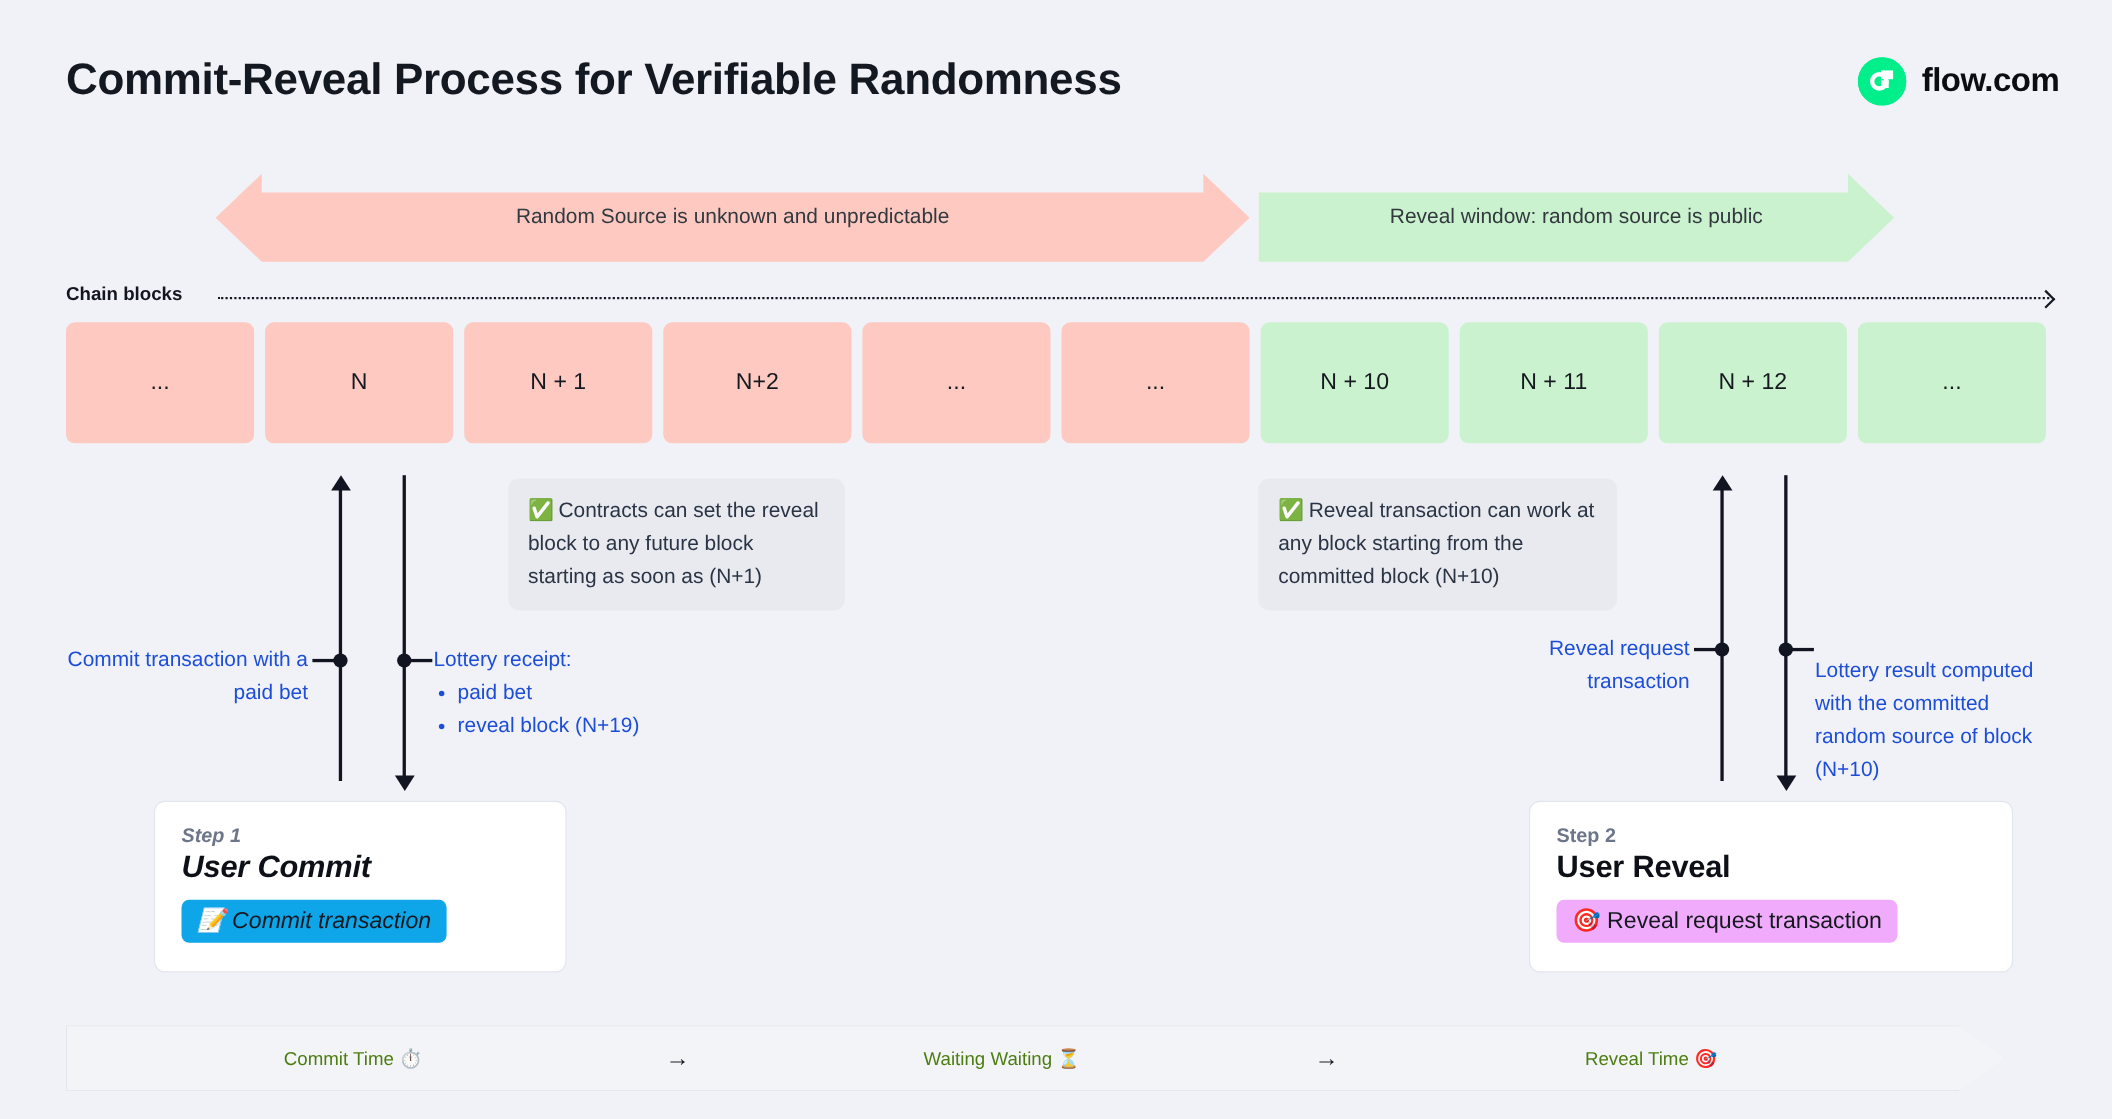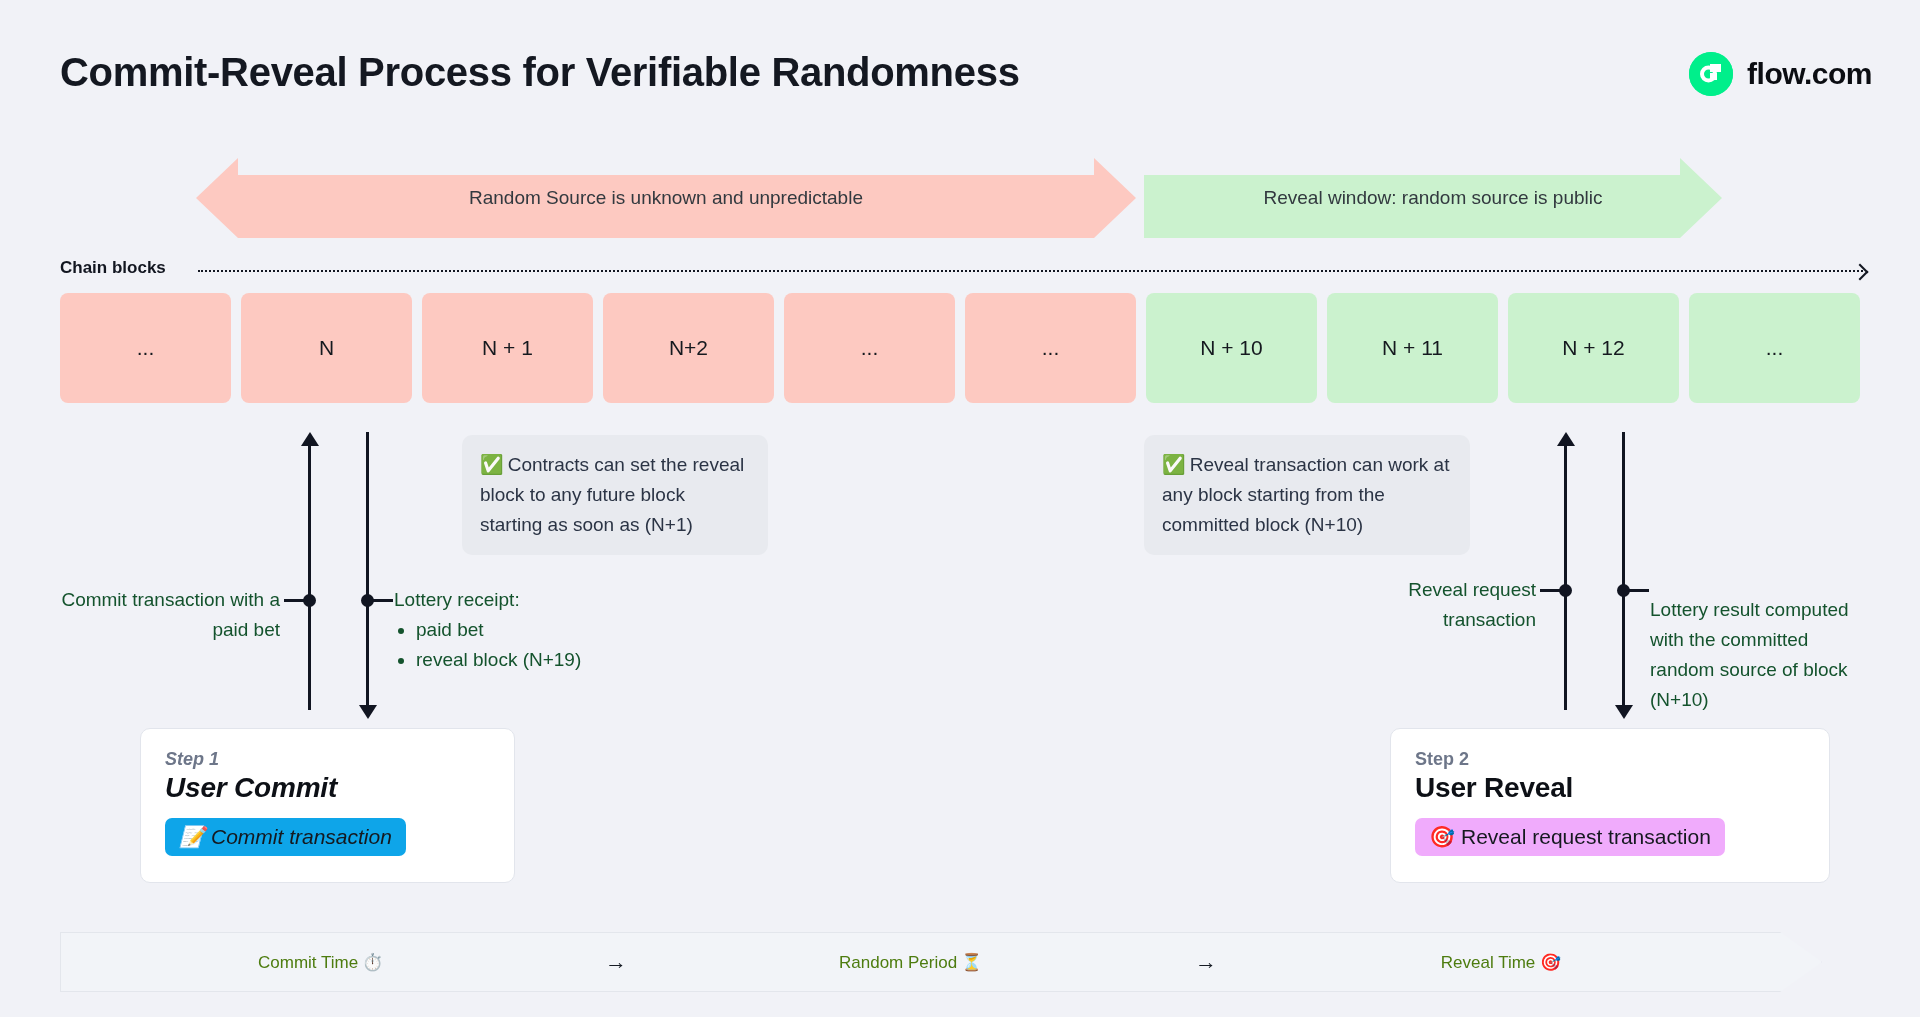--- a/index.html
+++ b/index.html
@@ -92,21 +92,21 @@
 
   
   .vline{position:absolute;width:3px;background:#111521;}
   .vhead{position:absolute;width:0;height:0;border-left:9px solid transparent;border-right:9px solid transparent;}
   .vhead.up{border-bottom:14px solid #111521;}
   .vhead.down{border-top:14px solid #111521;}
   .dot{position:absolute;width:13px;height:13px;border-radius:50%;background:#111521;}
   .stub{position:absolute;height:3px;background:#111521;}
 
   
-  .anno{position:absolute;font-size:19px;line-height:30px;color:#14532d;}
+  .anno{position:absolute;font-size:19px;line-height:30px;color:#1d4ed8;}
   .anno.right-align{text-align:right;}
   .anno ul{margin:0;padding-left:22px;list-style:disc;}
   .anno li{line-height:30px;}
 
   
   .tip{
     position:absolute;
     background:#e8eaef;border-radius:10px;
     padding:15px 18px;
     font-size:19px;line-height:30px;color:#2b3445;
@@ -236,19 +236,19 @@
     <div class="card-title">User Reveal</div>
     <div class="chip green">
       <span>🎯</span>
       <span>Reveal request transaction</span>
     </div>
   </div>
 
   <div class="timeline">
     <div class="tl-seg">Commit Time ⏱️</div>
     <div class="tl-arrow">→</div>
-    <div class="tl-seg">Random Period ⏳</div>
+    <div class="tl-seg">Waiting Waiting ⏳</div>
     <div class="tl-arrow">→</div>
     <div class="tl-seg">Reveal Time 🎯</div>
     <div style="width:60px;"></div>
   </div>
 
 </div>
 
 </body></html>

